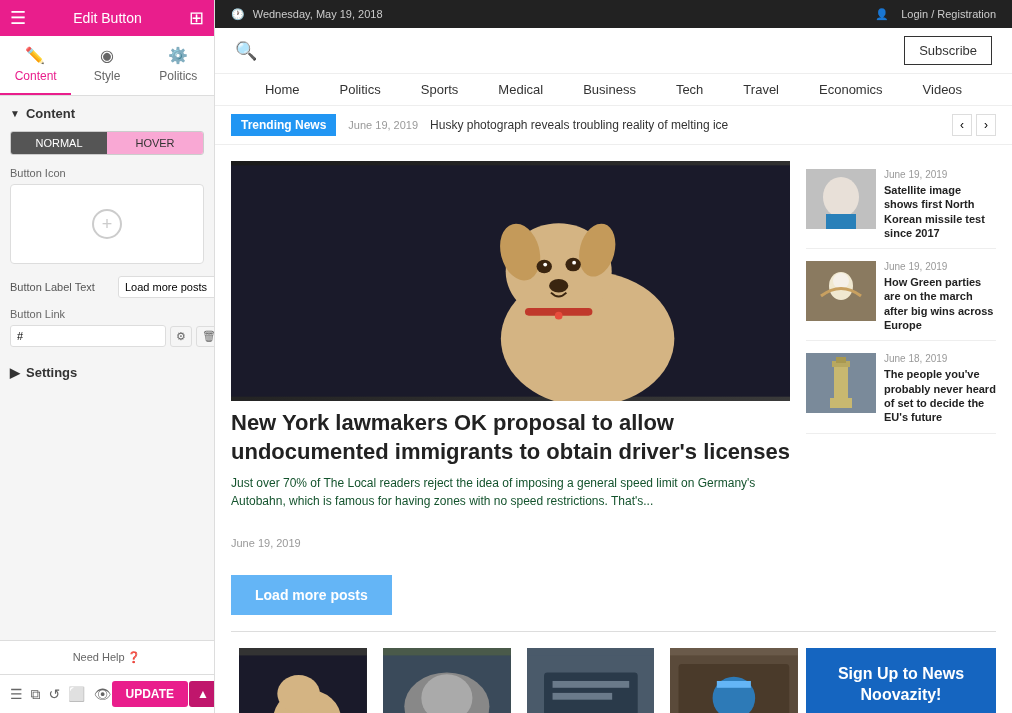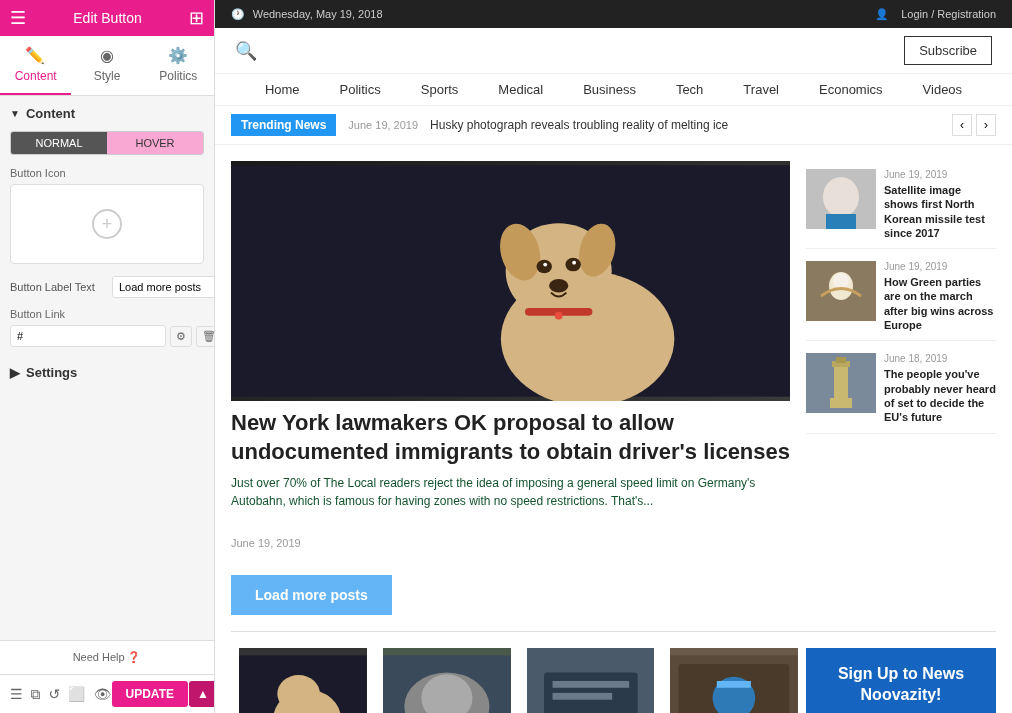--- a/index.html
+++ b/index.html
@@ -22,21 +22,21 @@
     .section-header .arrow { font-size: 10px; }
 
     .state-tabs { display: flex; margin-bottom: 12px; border: 1px solid #ccc; border-radius: 3px; overflow: hidden; }
     .state-tab { flex: 1; text-align: center; padding: 5px 8px; font-size: 11px; cursor: pointer; background: #f9a8d4; color: #333; }
     .state-tab.active { background: #555; color: #fff; }
 
     .field-label { font-size: 11px; color: #666; margin-bottom: 5px; margin-top: 10px; }
     .icon-preview-box { background: #fff; border: 1px solid #ddd; border-radius: 4px; height: 80px; display: flex; align-items: center; justify-content: center; margin-bottom: 12px; }
     .plus-circle { width: 30px; height: 30px; border: 2px solid #ccc; border-radius: 50%; display: flex; align-items: center; justify-content: center; color: #ccc; font-size: 18px; }
 
-    .field-row { display: flex; align-items: center; gap: 12px; margin-bottom: 8px; }
+    .field-row { display: flex; align-items: center; gap: 18px; margin-bottom: 8px; }
     .field-row label { font-size: 11px; color: #555; white-space: nowrap; min-width: 90px; }
     .field-input { flex: 1; border: 1px solid #ddd; border-radius: 3px; padding: 4px 6px; font-size: 11px; background: #fff; }
     .field-btn { background: none; border: 1px solid #ddd; border-radius: 3px; padding: 3px 5px; cursor: pointer; color: #666; font-size: 11px; }
 
     .link-row { display: flex; align-items: center; gap: 4px; }
     .link-input { flex: 1; border: 1px solid #ddd; border-radius: 3px; padding: 4px 6px; font-size: 11px; background: #fff; }
 
     .settings-section { display: flex; align-items: center; gap: 6px; font-size: 13px; font-weight: bold; color: #333; margin-top: 10px; cursor: pointer; padding: 8px 0; }
 
     .panel-footer { padding: 10px; text-align: center; font-size: 11px; color: #666; border-top: 1px solid #ddd; background: #fff; }

